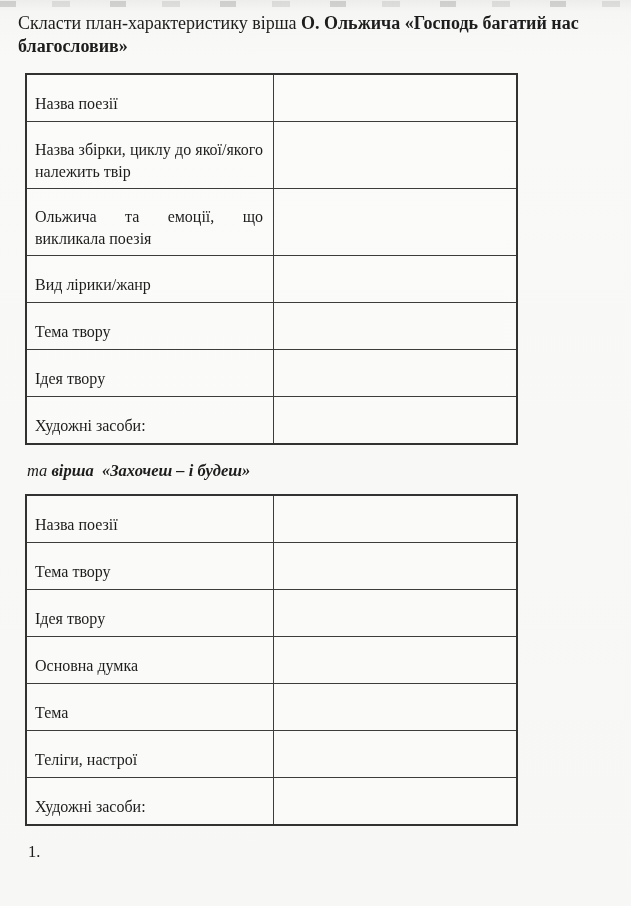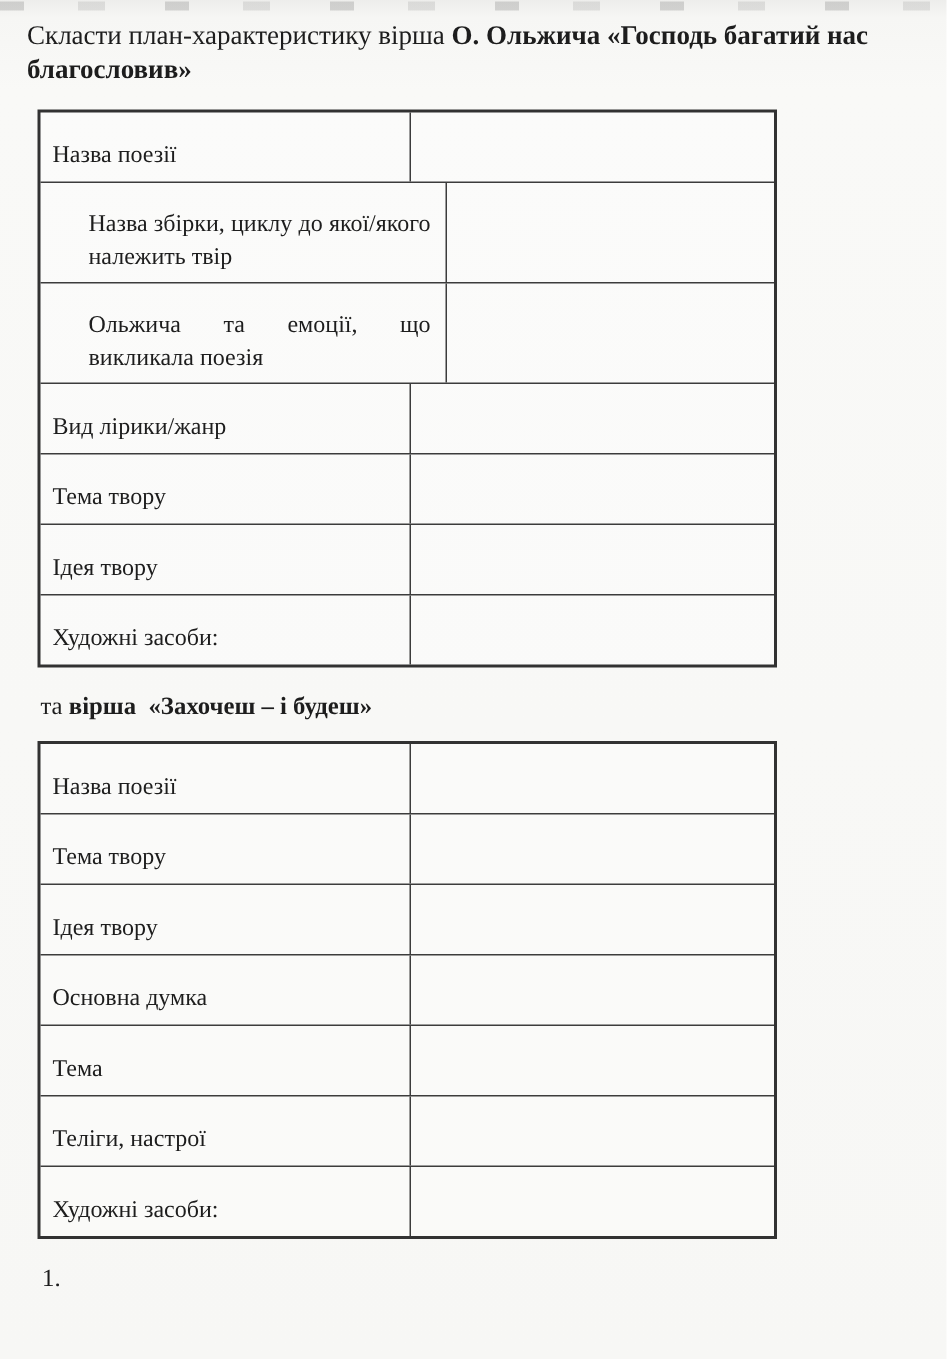--- a/index.html
+++ b/index.html
@@ -46,21 +46,21 @@
   .t2 { margin-top: 13px; }
 
   .row {
     display: grid;
     grid-template-columns: 247px 1fr;
     min-height: 46px;
     border-top: 1px solid #3c3c3c;
     gap: 33px;
   }
   .row:first-child { border-top: none; }
-  .row.tall { min-height: 66px; padding-left: 24px; }
+  .row.tall { min-height: 66px; }
 
   .cell {
     display: flex;
     align-items: center;
     box-sizing: border-box;
     padding: 16px 10px 3px 8px;
     font-size: 16px;
     line-height: 1.42;
   }
   .cell.label {
@@ -68,20 +68,21 @@
     text-align: justify;
     text-align-last: left;
   }
   .cell.label > span { width: 100%; }
   .cell.value { }
 
   .subheader {
     margin: 16px 8px 0 27px;
     font-size: 16.5px;
     white-space: nowrap;
+    font-style: italic;
   }
 
   .footer {
     margin: 16px 8px 0 28px;
     font-size: 16.5px;
     display: flex;
     gap: 14px;
     white-space: nowrap;
   }
 </style>

